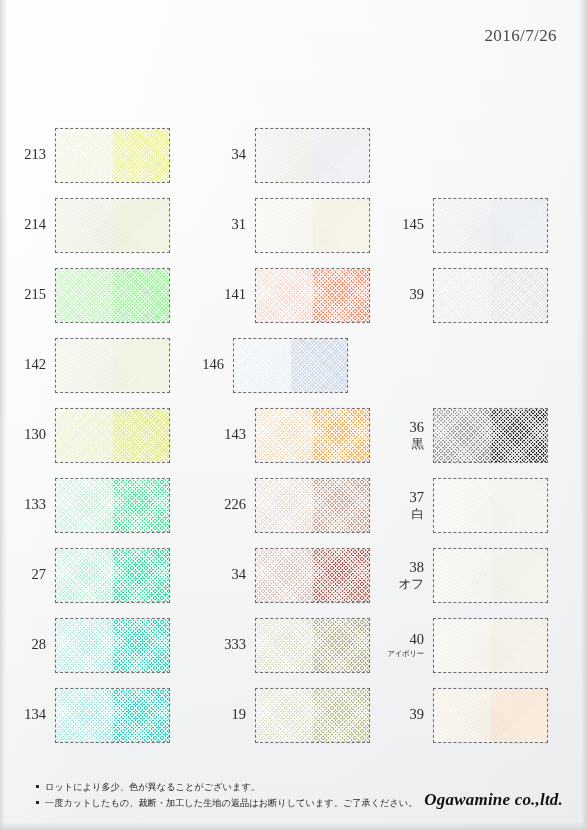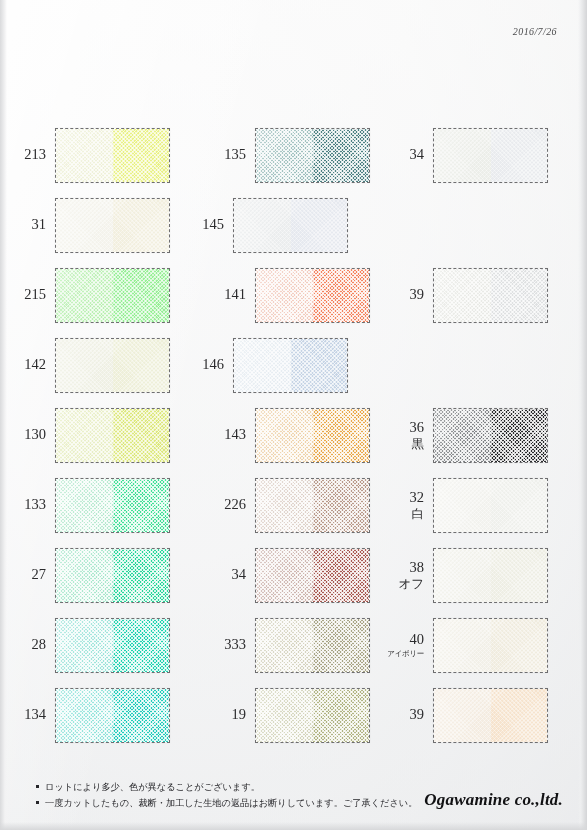--- a/index.html
+++ b/index.html
@@ -24,21 +24,21 @@
   }
   .edge-l{position:absolute;left:0;top:0;width:7px;height:830px;
     background:linear-gradient(to right, #d9dadc, #f2f2f3 70%, rgba(255,255,255,0));}
   .edge-r{position:absolute;right:0;top:0;width:9px;height:830px;
     background:linear-gradient(to left, #d4d5d7, #eeeff0 70%, rgba(255,255,255,0));}
   .edge-b{position:absolute;left:0;bottom:0;width:587px;height:8px;
     background:linear-gradient(to top, #d7d8da, rgba(255,255,255,0));}
 
   .date{
     position:absolute;top:26px;right:30px;
-    font-size:10px;color:#4a4a4c;letter-spacing:.4px;font-style:italic;
+    font-size:17px;color:#4a4a4c;letter-spacing:.4px;
   }
 
   .grid{position:absolute;left:0;top:120px;width:587px;}
   .row{display:flex;height:70px;}
   .cell{display:flex;align-items:center;}
   .cell.c1{width:200px;}
   .cell.c2{width:178px;}
   .cell.c3{width:200px;}
 
   .label{
@@ -118,44 +118,44 @@
           <div class="label">
             <span>213</span>
           </div>
           <div class="swatch fringe ">
             <div class="half l" style="background: rgb(239, 241, 217);"></div>
             <div class="half r" style="background: rgb(233, 241, 134);"></div>
             <div class="mesh"></div>
             <div class="gloss"></div>
           </div>
         </div>
-        <div class="cell c2">
-          <div class="label">
-            <span>135</span>
-          </div>
-          <div class="swatch fringe strong">
-            <div class="half l" style="background: rgb(157, 191, 189);"></div>
-            <div class="half r" style="background: rgb(77, 129, 131);"></div>
-            <div class="mesh"></div>
-            <div class="gloss"></div>
-          </div>
-        </div>
         <div class="cell c3">
           <div class="label">
             <span>34</span>
           </div>
           <div class="swatch fringe faint">
             <div class="half l" style="background: rgb(236, 238, 233);"></div>
             <div class="half r" style="background: rgb(233, 235, 238);"></div>
             <div class="mesh"></div>
             <div class="gloss"></div>
           </div>
         </div>
       </div>
       <div class="row">
+        <div class="cell c1">
+          <div class="label">
+            <span>214</span>
+          </div>
+          <div class="swatch fringe faint">
+            <div class="half l" style="background: rgb(236, 238, 226);"></div>
+            <div class="half r" style="background: rgb(234, 239, 214);"></div>
+            <div class="mesh"></div>
+            <div class="gloss"></div>
+          </div>
+        </div>
         <div class="cell c2">
           <div class="label">
             <span>31</span>
           </div>
           <div class="swatch fringe faint">
             <div class="half l" style="background: rgb(244, 243, 236);"></div>
             <div class="half r" style="background: rgb(242, 239, 223);"></div>
             <div class="mesh"></div>
             <div class="gloss"></div>
           </div>
@@ -285,21 +285,21 @@
           </div>
           <div class="swatch fringe strong">
             <div class="half l" style="background: rgb(222, 209, 201);"></div>
             <div class="half r" style="background: rgb(185, 154, 138);"></div>
             <div class="mesh"></div>
             <div class="gloss"></div>
           </div>
         </div>
         <div class="cell c3">
           <div class="label">
-            <span>32</span>
+            <span>37</span>
             <span class="sub">白</span>
           </div>
           <div class="swatch fringe faint">
             <div class="half l" style="background: rgb(242, 242, 238);"></div>
             <div class="half r" style="background: rgb(239, 240, 236);"></div>
             <div class="mesh"></div>
             <div class="gloss"></div>
           </div>
         </div>
       </div>

